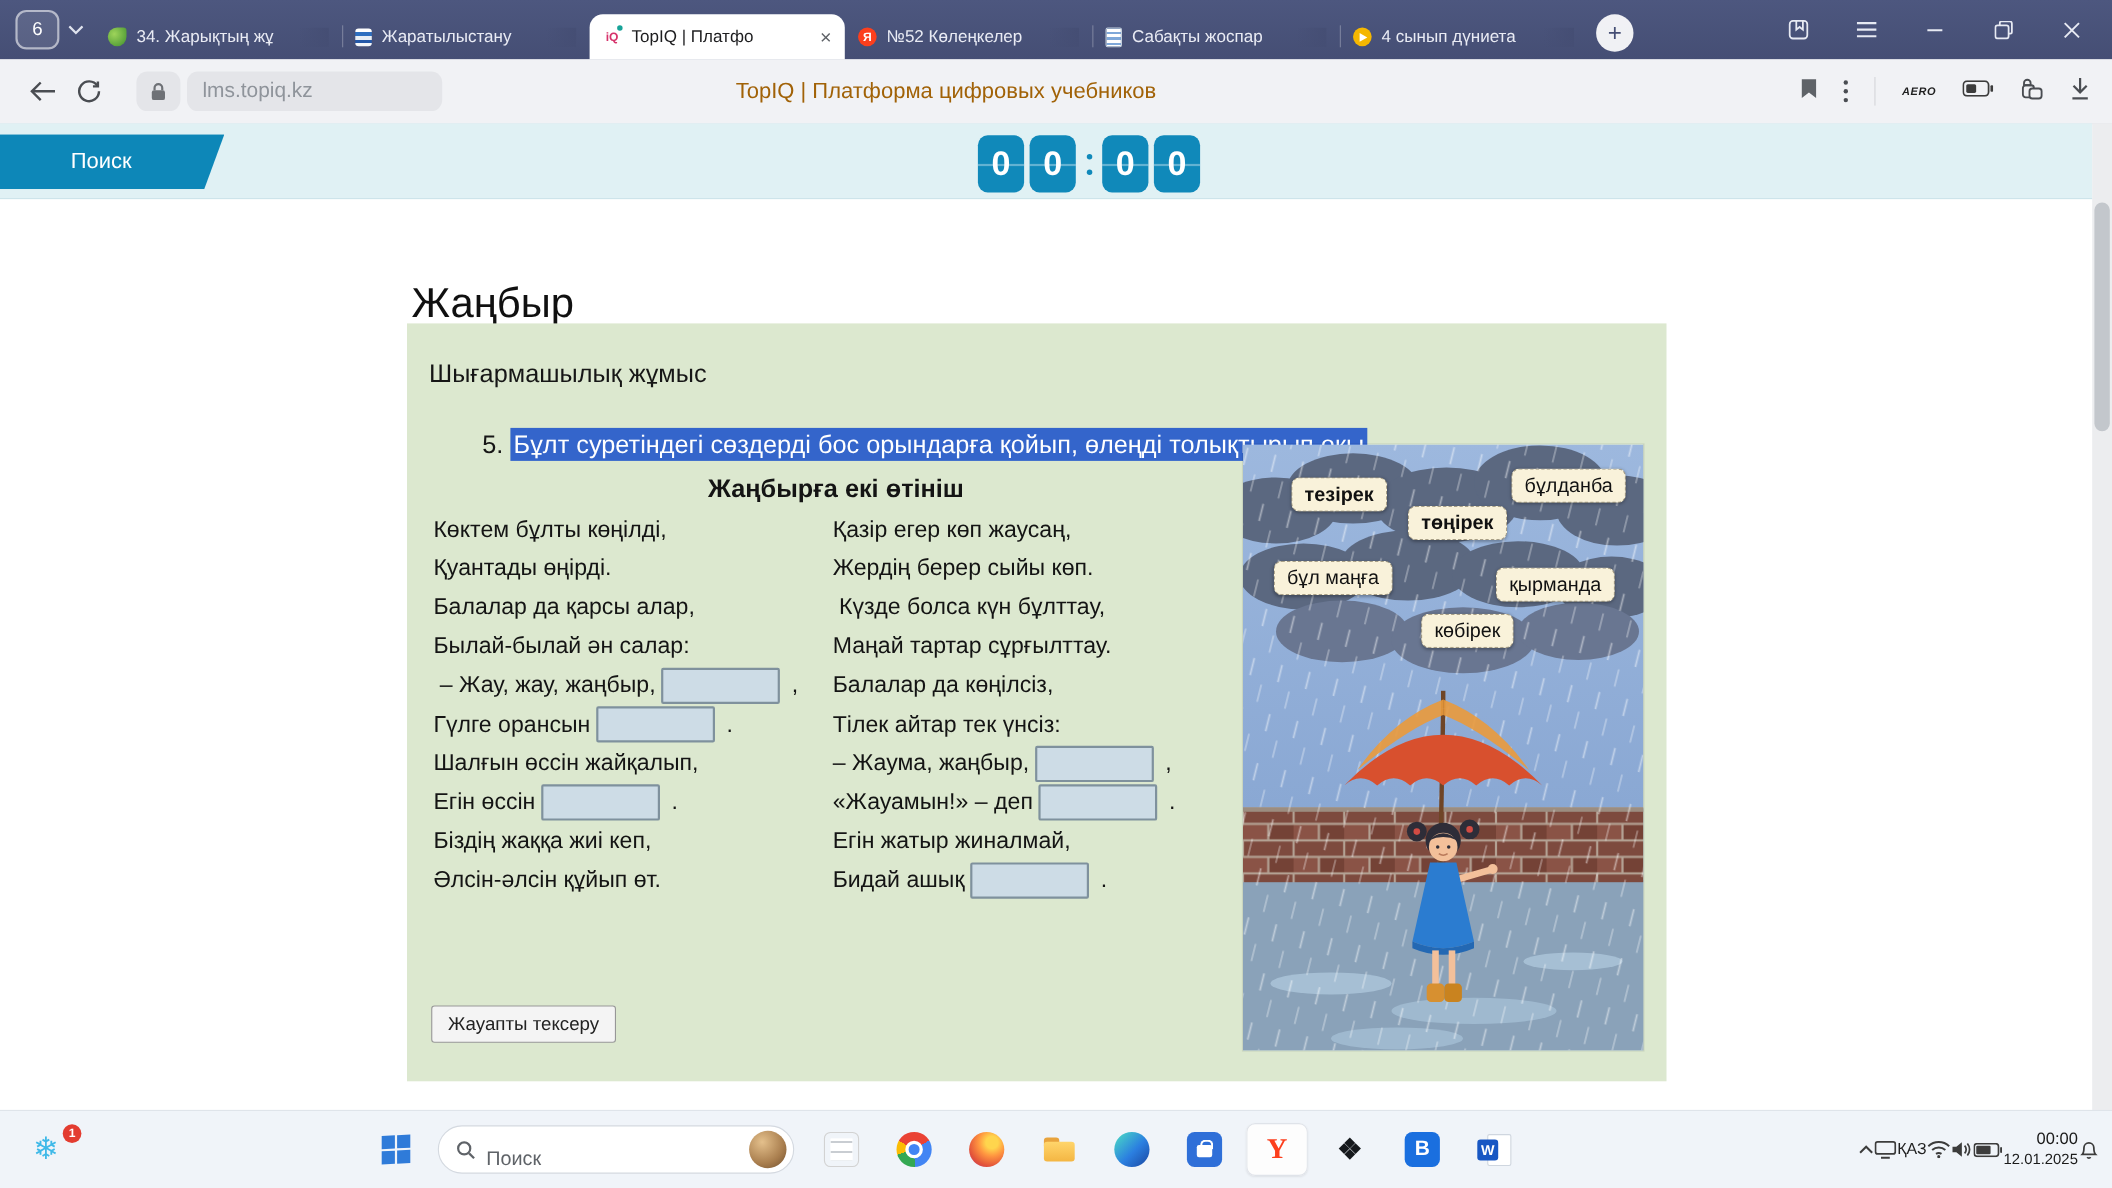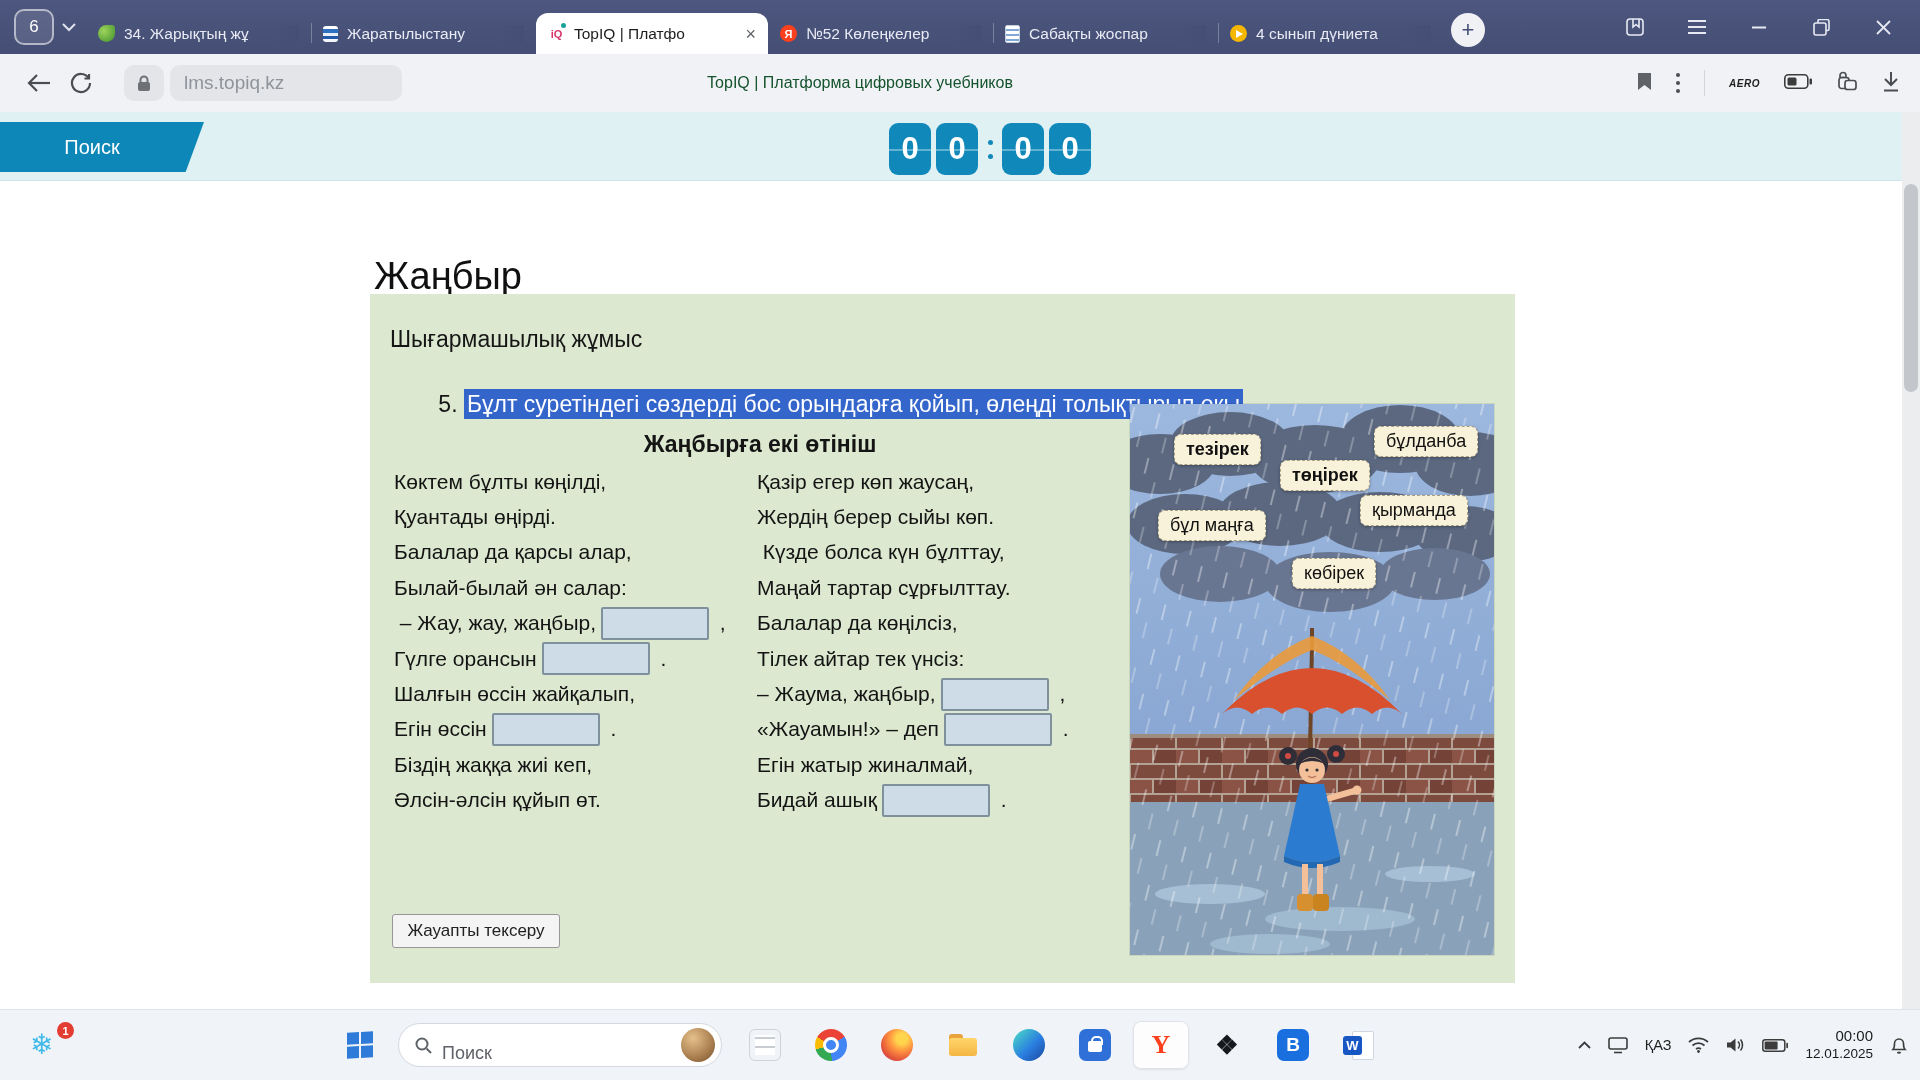--- a/index.html
+++ b/index.html
@@ -48,21 +48,21 @@
   
   .addrbar{position:absolute;top:54px;left:0;right:0;height:58px;background:#f1f2f5;
            display:flex;align-items:center;padding:0 18px;box-sizing:border-box;
            box-shadow:0 1px 0 #e1e2e6;}
   .nav-ic{width:42px;height:42px;display:flex;align-items:center;justify-content:center;}
   .lock-pill{width:40px;height:36px;background:#e4e5e9;border-radius:10px;display:flex;
              align-items:center;justify-content:center;margin-left:22px;}
   .url-pill{width:232px;height:36px;background:#e4e5e9;border-radius:10px;margin-left:6px;
             display:flex;align-items:center;padding-left:14px;box-sizing:border-box;
             color:#8f949b;font-size:19px;}
-  .page-title{position:absolute;left:440px;width:840px;text-align:center;color:#14532d;font-size:16px;}
+  .page-title{position:absolute;left:440px;width:840px;text-align:center;color:#a16207;font-size:20px;}
   .addr-right{position:absolute;right:20px;display:flex;align-items:center;gap:24px;}
   .vdiv{width:1px;height:26px;background:#d4d5d9;}
   .aero{font-size:10px;font-weight:bold;letter-spacing:.5px;color:#1f1f1f;font-style:italic;}
   .kebab{display:flex;flex-direction:column;gap:4px;}
   .kebab i{width:4px;height:4px;border-radius:50%;background:#4a4d52;}
 
   
   .band{position:absolute;top:112px;left:0;right:18px;height:68px;background:#e0f1f4;
         border-bottom:1px solid #cde4ea;}
   .back-btn{position:absolute;left:0;top:10px;width:204px;height:50px;background:#0d87b8;
@@ -95,21 +95,21 @@
   .illustration{position:absolute;left:760px;top:110px;width:364px;height:551px;
                 box-shadow:0 0 0 1px rgba(0,0,0,.08);}
   .illustration svg{position:absolute;inset:0;}
   .chip{position:absolute;background:#f9f2da;border:1px dashed #a89f86;border-radius:7px;
         padding:4px 11px;font-size:18px;color:#111;box-shadow:0 1px 3px rgba(0,0,0,.3);
         white-space:nowrap;cursor:grab;}
   .chip:nth-child(1){left:44px;top:30px;font-weight:bold;}
   .chip:nth-child(2){left:244px;top:22px;}
   .chip:nth-child(3){left:150px;top:56px;font-weight:bold;}
   .chip:nth-child(4){left:28px;top:106px;}
-  .chip:nth-child(5){left:230px;top:91px;}
+  .chip:nth-child(5){left:230px;top:112px;}
   .chip:nth-child(6){left:162px;top:154px;}
 
   
   .scroll-track{position:absolute;right:0;top:112px;width:18px;bottom:70px;background:#ecedef;}
   .scroll-thumb{position:absolute;left:2px;right:2px;top:72px;height:208px;background:#c3c7cc;border-radius:9px;}
 
   
   .taskbar{position:absolute;left:0;right:0;bottom:0;height:70px;background:#f0f4f9;
            border-top:1px solid #dfe4ea;}
   .tray-app{position:absolute;left:30px;top:14px;width:42px;height:42px;}
@@ -150,21 +150,21 @@
   .ic-store::after{content:'';position:absolute;left:12px;top:7px;width:8px;height:7px;border:2px solid #fff;
       border-bottom:none;border-radius:5px 5px 0 0;}
   .ic-yandex{color:#fc3f1d;font-size:26px;font-family:"Liberation Serif",serif;}
   .ic-dropbox{color:#15181c;font-size:26px;}
   .ic-bapp{background:#1a6fdf;border-radius:7px;color:#fff;font-size:19px;}
   .ic-word{position:relative;}
   .ic-word::before{content:'';position:absolute;right:1px;top:2px;width:20px;height:27px;background:#fff;
       border:1px solid #cfd6df;border-radius:2px;}
   .ic-word .wbox{position:absolute;left:0;top:7px;width:19px;height:19px;background:#1857c3;border-radius:3px;
       color:#fff;font-size:13px;font-weight:bold;display:flex;align-items:center;justify-content:center;}
-  .tb-right{position:absolute;right:12px;top:0;height:70px;display:flex;align-items:center;gap:17px;}
+  .tb-right{position:absolute;right:12px;top:0;height:70px;display:flex;align-items:center;gap:1px;}
   .lang{font-size:14.5px;color:#1f1f1f;}
   .clock{display:flex;flex-direction:column;align-items:flex-end;line-height:1.25;}
   .clock .t{font-size:15px;color:#1b1b1b;}
   .clock .d{font-size:13.5px;color:#1b1b1b;}
   .tray-ic{display:flex;align-items:center;justify-content:center;}
 </style>
 </head>
 <body>
 
 <div class="stage">

